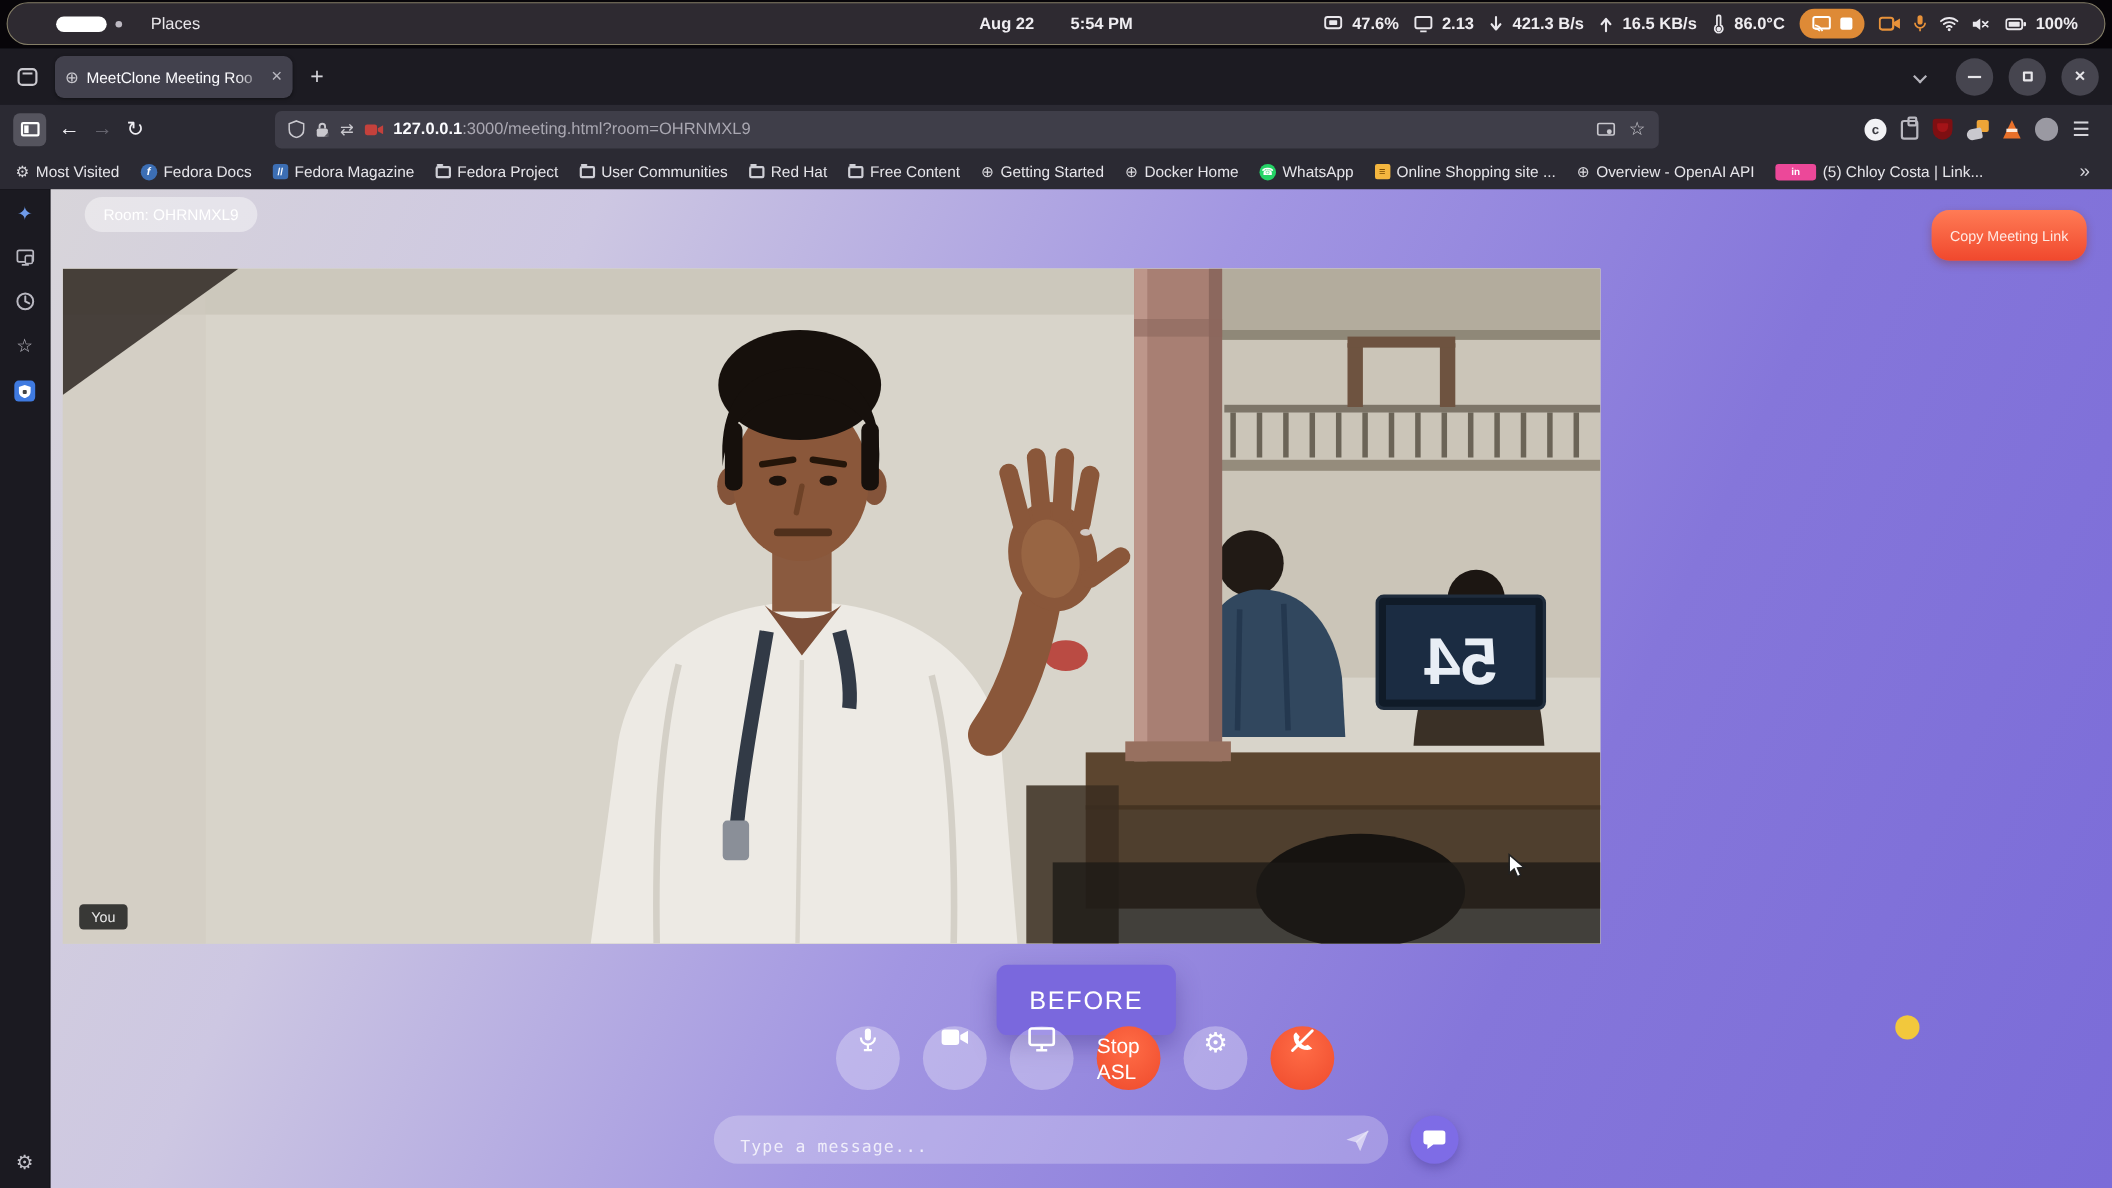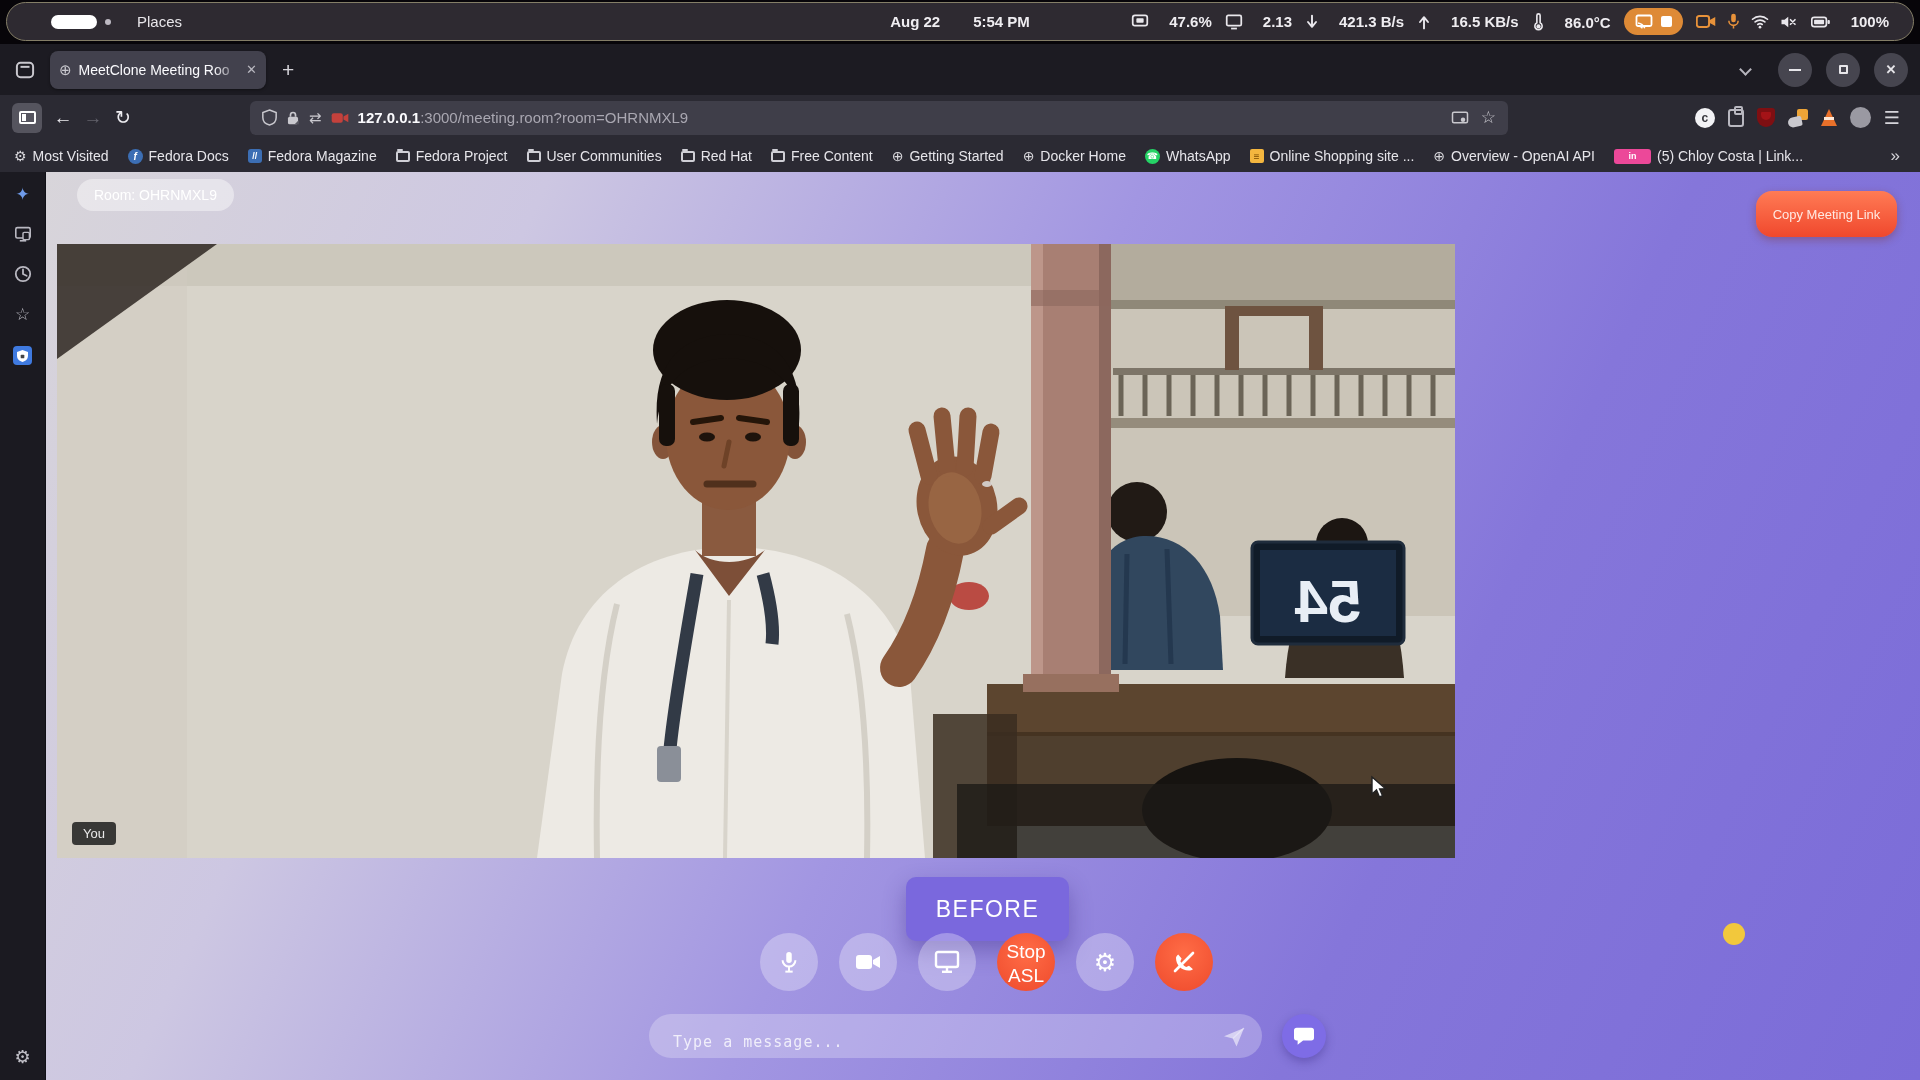--- a/index.html
+++ b/index.html
@@ -8,21 +8,21 @@
 
   
   .sysbar{position:absolute;top:0;left:0;width:1920px;height:44px;background:#070509}
   .sysbar-inner{position:absolute;left:6px;right:6px;top:2px;height:39px;background:#2e2a31;border:1px solid #847e67;border-radius:21px;display:flex;align-items:center;color:#efedf1;font-size:15px;font-weight:bold}
   .activities{display:flex;align-items:center;gap:8px;margin-left:44px}
   .act-pill{width:46px;height:14px;border-radius:7px;background:#fff}
   .act-dot{width:6px;height:6px;border-radius:50%;background:#bdb9c2}
   .places{margin-left:26px;font-weight:normal;font-size:15px;color:#e8e6ea}
   .clock{position:absolute;left:50%;transform:translateX(-50%);display:flex;gap:33px;font-weight:bold}
   .stats{position:absolute;right:24px;display:flex;align-items:center;gap:13px}
-  .stat{display:flex;align-items:flex-end;gap:20px}
+  .stat{display:flex;align-items:center;gap:8px}
   .stat svg{display:block}
   .tray-pill{display:flex;align-items:center;gap:8px;background:#de8a36;border-radius:14px;height:27px;padding:0 11px}
   .tray-sq{width:11px;height:11px;border-radius:2px;background:#fff}
   .tray-icons{display:flex;align-items:center;gap:11px}
 
   
   .tabbar{position:absolute;top:44px;left:0;width:1920px;height:51px;background:#1c1b22;display:flex;align-items:center}
   .fxview{width:34px;height:34px;margin-left:8px;border-radius:6px;display:flex;align-items:center;justify-content:center;color:#c9c8ce}
   .tab{position:relative;width:216px;height:38px;margin-left:8px;background:#42414d;border-radius:8px;display:flex;align-items:center;padding:0 9px;box-shadow:0 1px 3px rgba(0,0,0,.4)}
   .tab-globe{color:#c9c8ce;font-size:15px;margin-right:7px}
@@ -89,21 +89,21 @@
   .page{position:relative;flex:1;height:100%;overflow:hidden;background:linear-gradient(115deg,#d8d5da 0%,#cdc7e2 22%,#a296e2 48%,#8576da 72%,#7b6cd8 100%)}
   .room-badge{position:absolute;left:31px;top:7px;height:32px;padding:0 17px;border-radius:16px;background:rgba(255,255,255,.42);color:#fff;font-size:14px;display:flex;align-items:center}
   .copybtn{position:absolute;left:1710px;top:19px;width:141px;height:46px;border-radius:16px;background:linear-gradient(180deg,#ff7b55,#f0482d);color:#ffe9e2;font-size:13px;display:flex;align-items:center;justify-content:center;box-shadow:0 3px 8px rgba(120,40,20,.35)}
 
   .video{position:absolute;left:11px;top:72px;width:1398px;height:614px;background:#d8d4ca;overflow:hidden}
   .video svg{display:block;width:100%;height:100%}
   .you-label{position:absolute;left:15px;bottom:13px;background:rgba(22,22,22,.82);color:#e9e9e9;font-size:13px;padding:4px 11px;border-radius:4px}
 
   .before{position:absolute;left:860px;top:705px;width:163px;height:64px;border-radius:10px;background:#7a68dd;box-shadow:0 10px 22px rgba(55,38,130,.38);display:flex;align-items:center;justify-content:center;color:#fff;font-size:23px;font-weight:normal;letter-spacing:1.5px;z-index:1}
   .controls{position:absolute;left:714px;top:761px;display:flex;gap:21px;z-index:2}
-  .ctl{position:relative;width:58px;height:58px;border-radius:50%;background:rgba(255,255,255,.30);display:flex;align-items:center;justify-content:center;color:#fff}
+  .ctl{position:relative;width:58px;height:58px;border-radius:50%;background:rgba(255,255,255,.30);display:flex;justify-content:center;color:#fff}
   .ctl.danger{background:radial-gradient(circle at 50% 35%,#ff6c46,#ee4a2c)}
   .stopasl{flex-direction:column;justify-content:flex-start;padding-top:7px;font-size:19px;line-height:24px;overflow:visible;color:#fff}
   .emoji-peek{position:absolute;left:963px;top:-10px;width:22px;height:22px;border-radius:50%;background:#f2c83c;z-index:-1}
   .gear-glyph{font-size:25px;font-style:normal}
 
   .msginput{position:absolute;left:603px;top:842px;width:613px;height:44px;border-radius:22px;background:rgba(255,255,255,.25);border:none;outline:none;padding:12px 52px 0 24px;font-family:"DejaVu Sans Mono",monospace;font-size:15px;letter-spacing:1px;color:#fff}
   .msginput::placeholder{color:rgba(255,255,255,.78)}
   .sendbtn{position:absolute;left:1176px;top:853px;width:24px;height:24px;color:rgba(255,255,255,.55)}
   .chatbtn{position:absolute;left:1236px;top:842px;width:44px;height:44px;border-radius:50%;background:#7e6ce6;box-shadow:0 4px 10px rgba(50,35,120,.35);display:flex;align-items:center;justify-content:center;color:#fff}
   .cursor{position:absolute;left:1323px;top:603px;z-index:5}
@@ -234,21 +234,21 @@
       <svg width="14" height="16" viewBox="0 0 16 19">
           <rect x="2" y="8" width="12" height="9" rx="2" fill="#c9c8ce"></rect>
           <path d="M5 8V6a3 3 0 0 1 6 0v2" fill="none" stroke="#c9c8ce" stroke-width="2"></path>
           <path d="M10 17l5-5v5z" fill="#57565f"></path>
         </svg>
       <span style="color:#c9c8ce;font-size:15px">⇄</span>
       <svg width="18" height="14" viewBox="0 0 26 18">
           <rect x="1" y="2" width="16" height="14" rx="3" fill="#c4413c"></rect>
           <path d="M18 7l7-4v12l-7-4z" fill="#c4413c"></path>
         </svg>
-      <span class="urltext"><span class="host">127.0.0.1</span><span>:3000/meeting.room?room=OHRNMXL9</span></span>
+      <span class="urltext"><span class="host">127.0.0.1</span><span>:3000/meeting.html?room=OHRNMXL9</span></span>
       <span class="url-right">
         <svg width="18" height="15" viewBox="0 0 24 20">
             <rect x="2" y="3" width="20" height="14" rx="2" fill="none" stroke="#c9c8ce" stroke-width="2"></rect>
             <circle cx="16" cy="13" r="3" fill="#c9c8ce"></circle>
           </svg>
         <span class="star">☆</span>
       </span>
     </div>
     <div class="extrow">
       <span class="ccircle">c</span>

